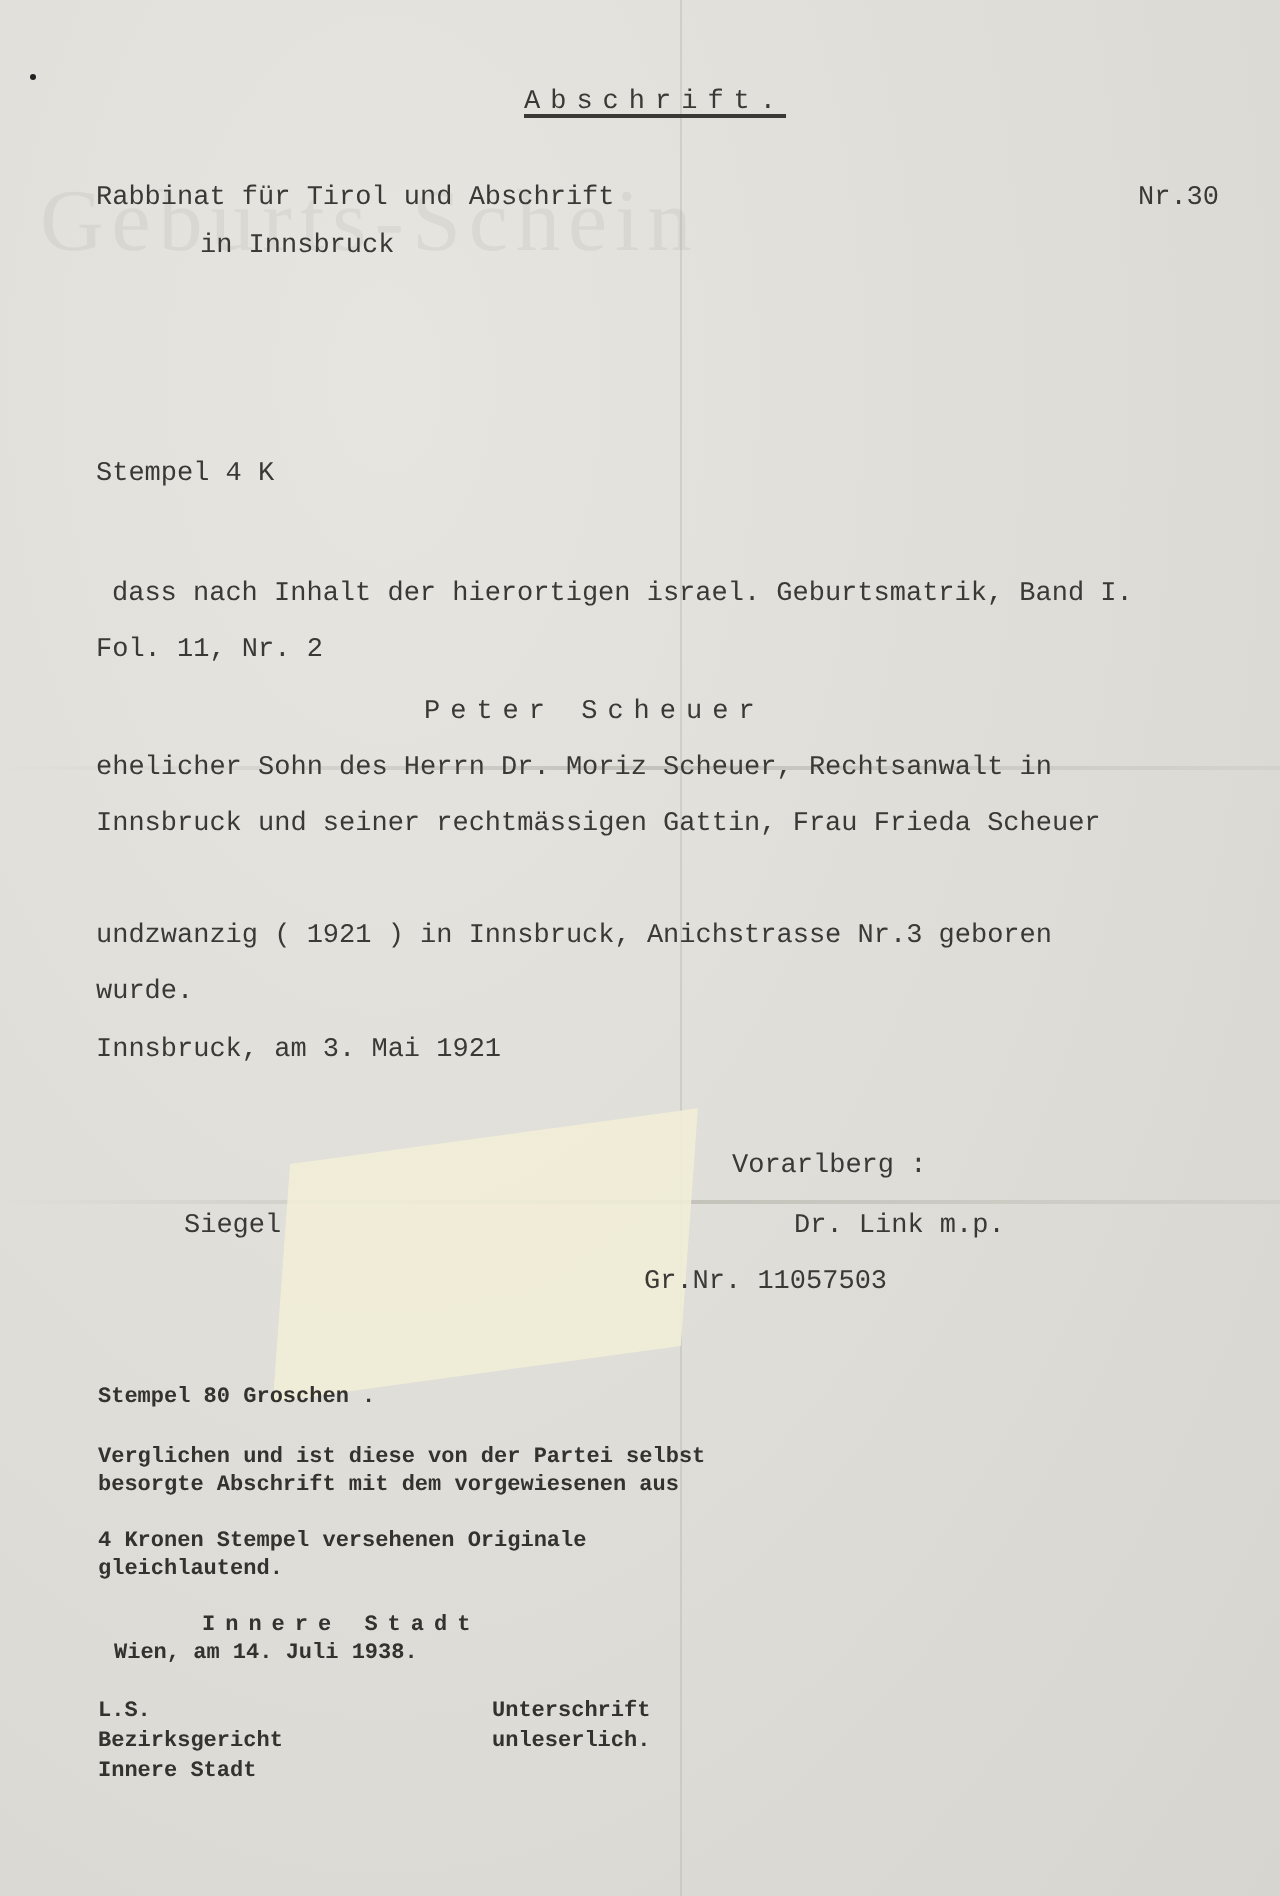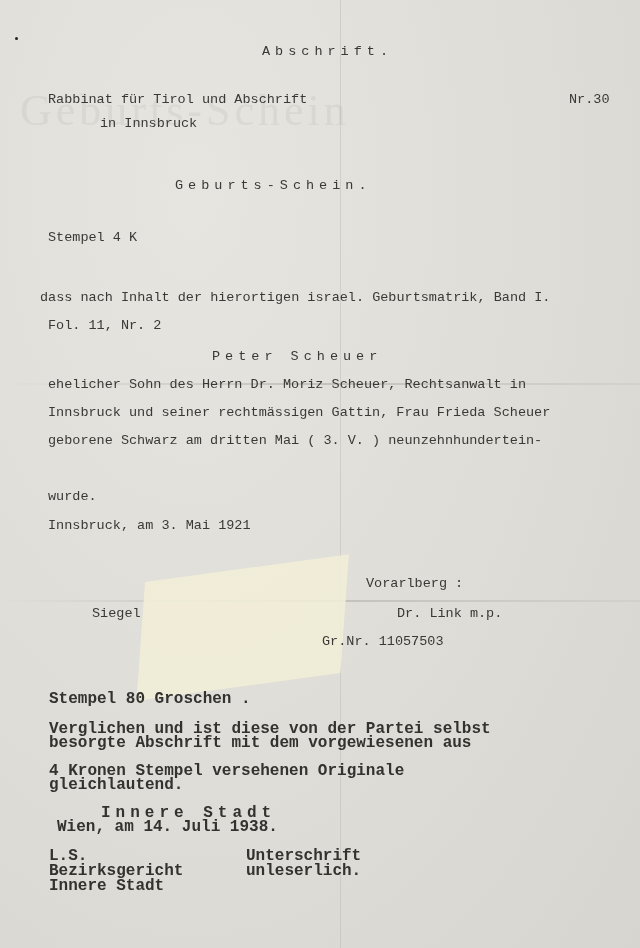--- a/index.html
+++ b/index.html
@@ -28,55 +28,54 @@
       background: rgba(242,238,215,0.85);
       transform: skewX(-12deg) rotate(-8deg);
       transform-origin: top left;
     }
     .ghost {
       position: absolute; left: 20px; top: 85px; width: 520px; height: 60px;
       font-family: "Liberation Serif", serif; font-size: 44px; letter-spacing: 4px;
       color: rgba(170,168,160,0.18); white-space: nowrap;
     }
     .t { position: absolute; white-space: pre; font-size: 13.5px; line-height: 16px; }
-    .small { font-size: 16px; line-height: 15px; }
+    .small { font-size: 11px; line-height: 15px; }
     .spaced { letter-spacing: 5px; }
-    .underline { text-decoration-thickness: 1.5px; text-underline-offset: 3px; }
+    .underline { text-decoration: underline; text-decoration-thickness: 1.5px; text-underline-offset: 3px; }
     .bold { font-weight: bold; color: #33322f; }
     .dot { position: absolute; left: 15px; top: 37px; width: 3px; height: 3px; background: #222; border-radius: 50%; }
   </style>
 </head>
 <body>
 
 <div class="page">
   <div class="fold-h" style="top:383px"></div>
   <div class="fold-h" style="top:600px"></div>
   <div class="fold-v" style="left:340px"></div>
   <div class="ghost">Geburts-Schein</div>
   <div class="tape"></div>
   <div class="dot"></div>
 
   <div class="t spaced underline" style="left:262px;top:44px">Abschrift.</div>
 
   <div class="t" style="left:48px;top:92px">Rabbinat für Tirol und Abschrift</div>
   <div class="t" style="left:100px;top:116px">in Innsbruck</div>
   <div class="t" style="left:569px;top:92px">Nr.30</div>
 
-  <div class="t spaced" style="left:175px;top:178px">Geburts-Schein.</div>
 
   <div class="t" style="left:48px;top:230px">Stempel 4 K</div>
 
-  <div class="t" style="left:40px;top:290px">dass nach Inhalt der hierortigen israel. Geburtsmatrik, Band I.</div>
+  <div class="t" style="left:56px;top:290px">dass nach Inhalt der hierortigen israel. Geburtsmatrik, Band I.</div>
   <div class="t" style="left:48px;top:318px">Fol. 11, Nr. 2</div>
 
   <div class="t spaced" style="left:212px;top:349px">Peter Scheuer</div>
 
   <div class="t" style="left:48px;top:377px">ehelicher Sohn des Herrn Dr. Moriz Scheuer, Rechtsanwalt in</div>
   <div class="t" style="left:48px;top:405px">Innsbruck und seiner rechtmässigen Gattin, Frau Frieda Scheuer</div>
-  <div class="t" style="left:48px;top:433px">geborene Schwarz am dritten Mai ( 3. V. ) neunzehnhundertein-</div>
+  <div class="t" style="left:48px;top:461px">undzwanzig ( 1921 ) in Innsbruck, Anichstrasse Nr.3 geboren</div>
   <div class="t" style="left:48px;top:489px">wurde.</div>
 
   <div class="t" style="left:48px;top:518px">Innsbruck, am 3. Mai 1921</div>
 
   <div class="t" style="left:366px;top:576px">Vorarlberg :</div>
   <div class="t" style="left:92px;top:606px">Siegel</div>
   <div class="t" style="left:397px;top:606px">Dr. Link m.p.</div>
   <div class="t" style="left:322px;top:634px">Gr.Nr. 11057503</div>
 
   <div class="t small bold" style="left:49px;top:692px">Stempel 80 Groschen .</div>

